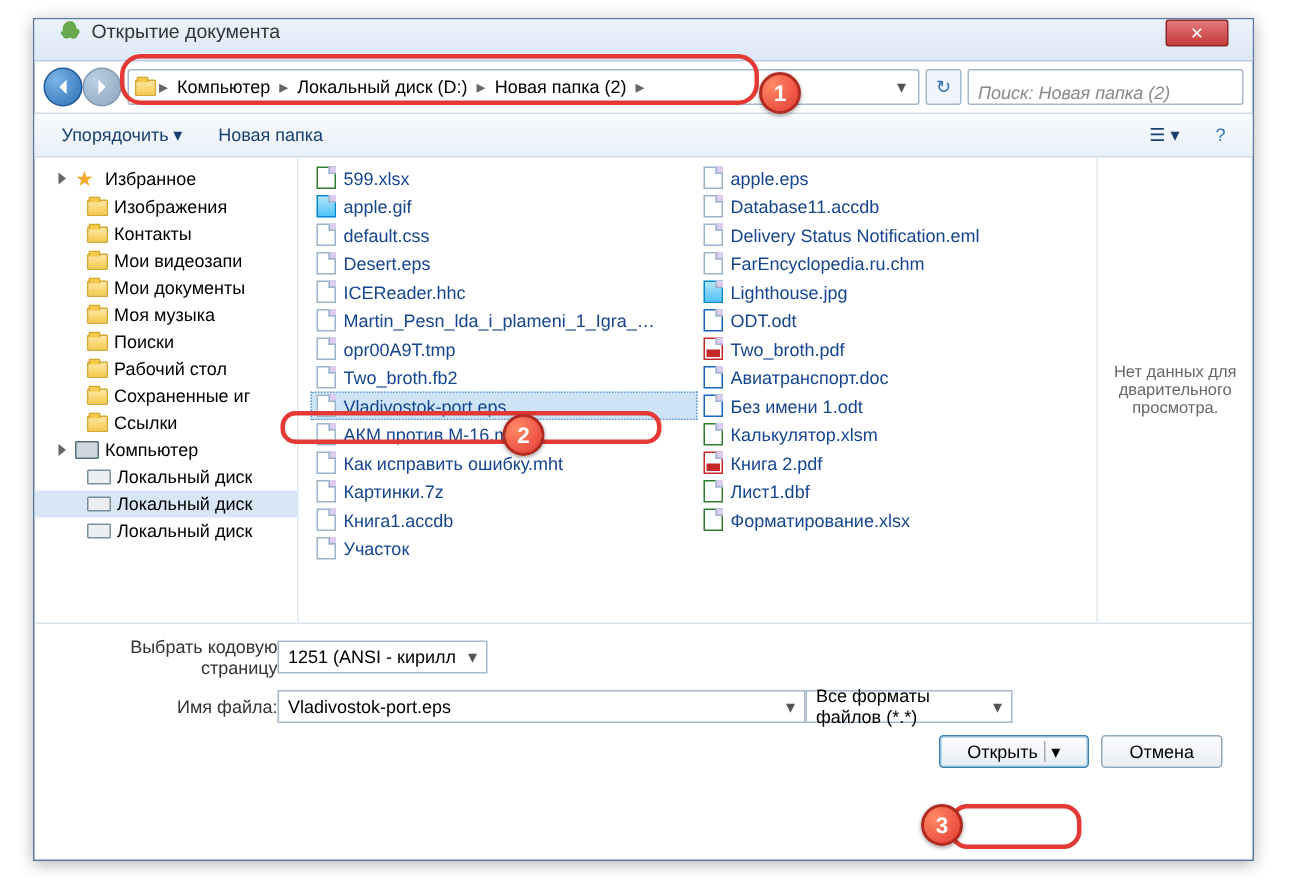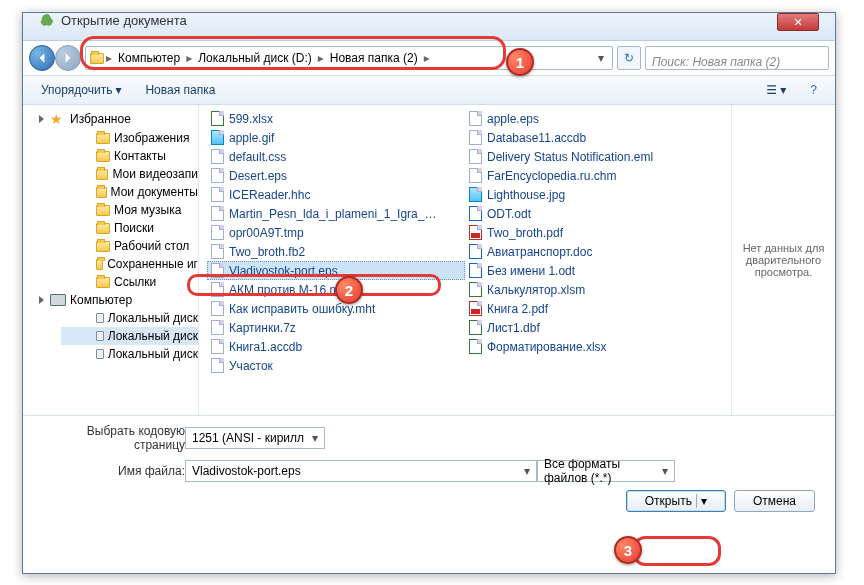--- a/index.html
+++ b/index.html
@@ -19,21 +19,21 @@
 .crumb { display: flex; align-items: center; height: 100%; padding: 0 4px; cursor: pointer; }
 .crumb-sep { color: #666; padding: 0 2px; }
 .addr-drop { margin-left: auto; color: #555; padding: 0 4px; }
 .refresh { width: 24px; height: 24px; border: 1px solid #a5b8cc; background: #f0f6fc; display: flex; align-items: center; justify-content: center; color: #2d6fb5; border-radius: 2px; cursor: pointer; }
 .search { width: 184px; height: 24px; border: 1px solid #a5b8cc; background: #fff; display: flex; align-items: flex-end; padding: 0 6px; color: #888; font-style: italic; border-radius: 2px; }
 .toolbar { height: 30px; background: linear-gradient(#f8fbfe,#e8f0f8); border-top: 1px solid #d0dde8; border-bottom: 1px solid #d0dde8; display: flex; align-items: center; padding: 0 8px; gap: 4px; }
 .tbtn { padding: 3px 10px; color: #1a3f6e; cursor: pointer; display: flex; align-items: center; gap: 3px; border-radius: 2px; }
 .body { display: flex; height: 310px; }
 .tree { width: 176px; border-right: 1px solid #e0e8f0; overflow: hidden; padding: 4px 0; }
 .titem { display: flex; align-items: center; padding: 2px 0 2px 16px; cursor: pointer; gap: 4px; white-space: nowrap; }
-.titem.l2 { padding-left: 35px; margin-left: 38px; }
+.titem.l2 { padding-left: 35px; }
 .titem.sel { background: #d8e6f5; }
 .fold { width: 16px; height: 16px; display: inline-block; }
 .files { flex: 1; display: flex; padding: 4px 8px; overflow: hidden; }
 .fcol { flex: 1; min-width: 0; }
 .fitem { display: flex; align-items: center; padding: 2px 4px; gap: 5px; cursor: pointer; white-space: nowrap; color: #16458f; }
 .fitem.sel { background: #cde4f7; border: 1px dotted #6699cc; padding: 1px 3px; }
 .ficon { width: 16px; height: 16px; display: inline-block; flex-shrink: 0; }
 .preview { width: 104px; border-left: 1px solid #e0e8f0; display: flex; align-items: center; justify-content: center; text-align: center; color: #666; font-size: 11px; padding: 8px; }
 .footer { border-top: 1px solid #d8e2ec; padding: 8px 12px; }
 .frow { display: flex; align-items: center; margin-bottom: 8px; gap: 0; }

